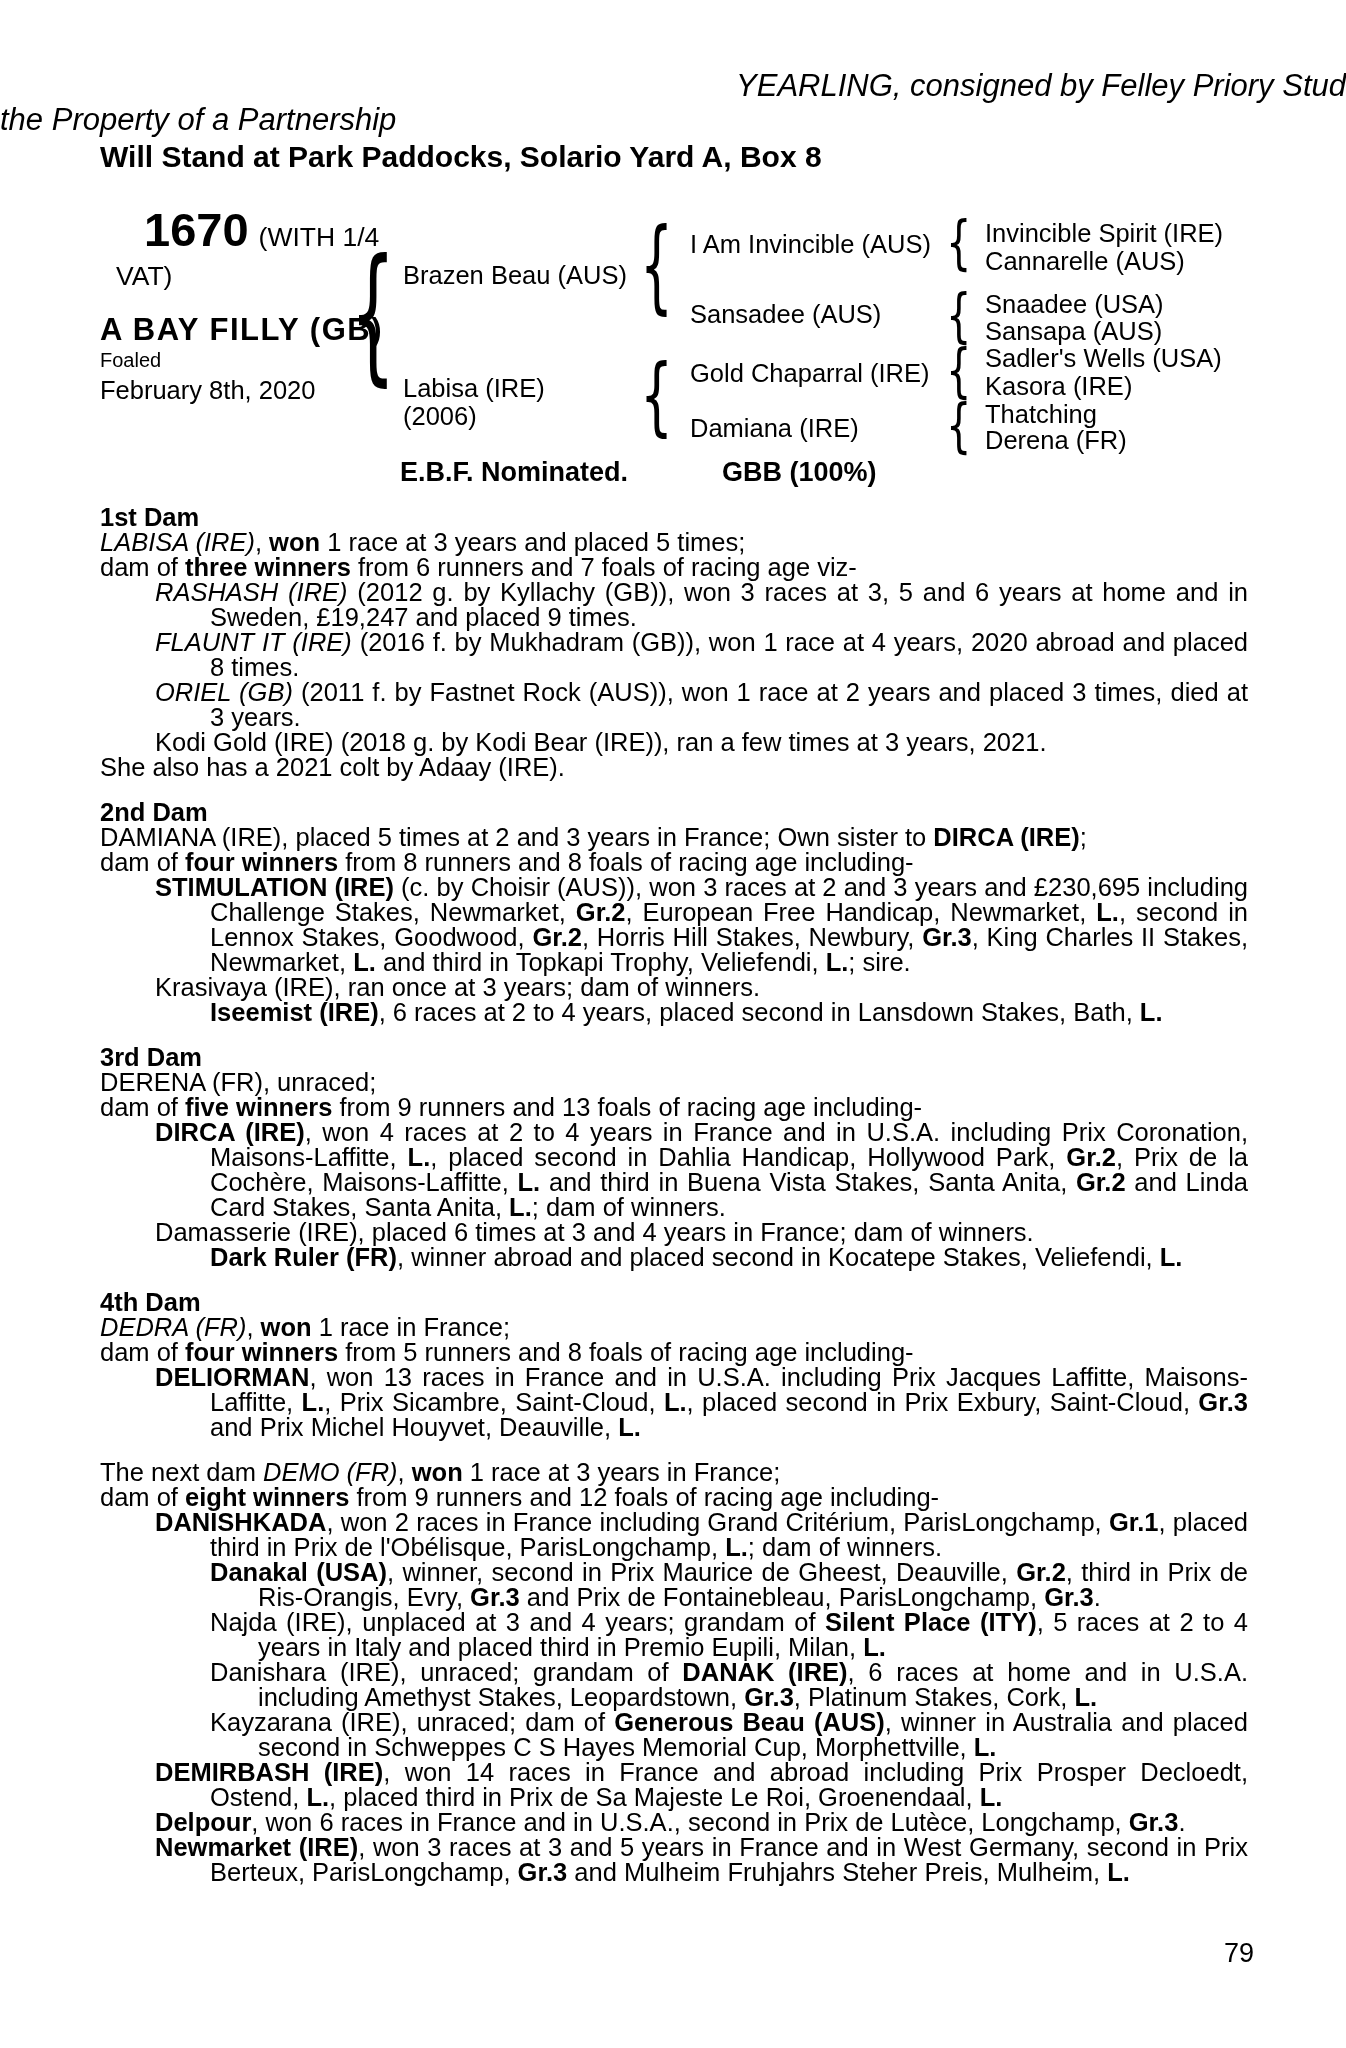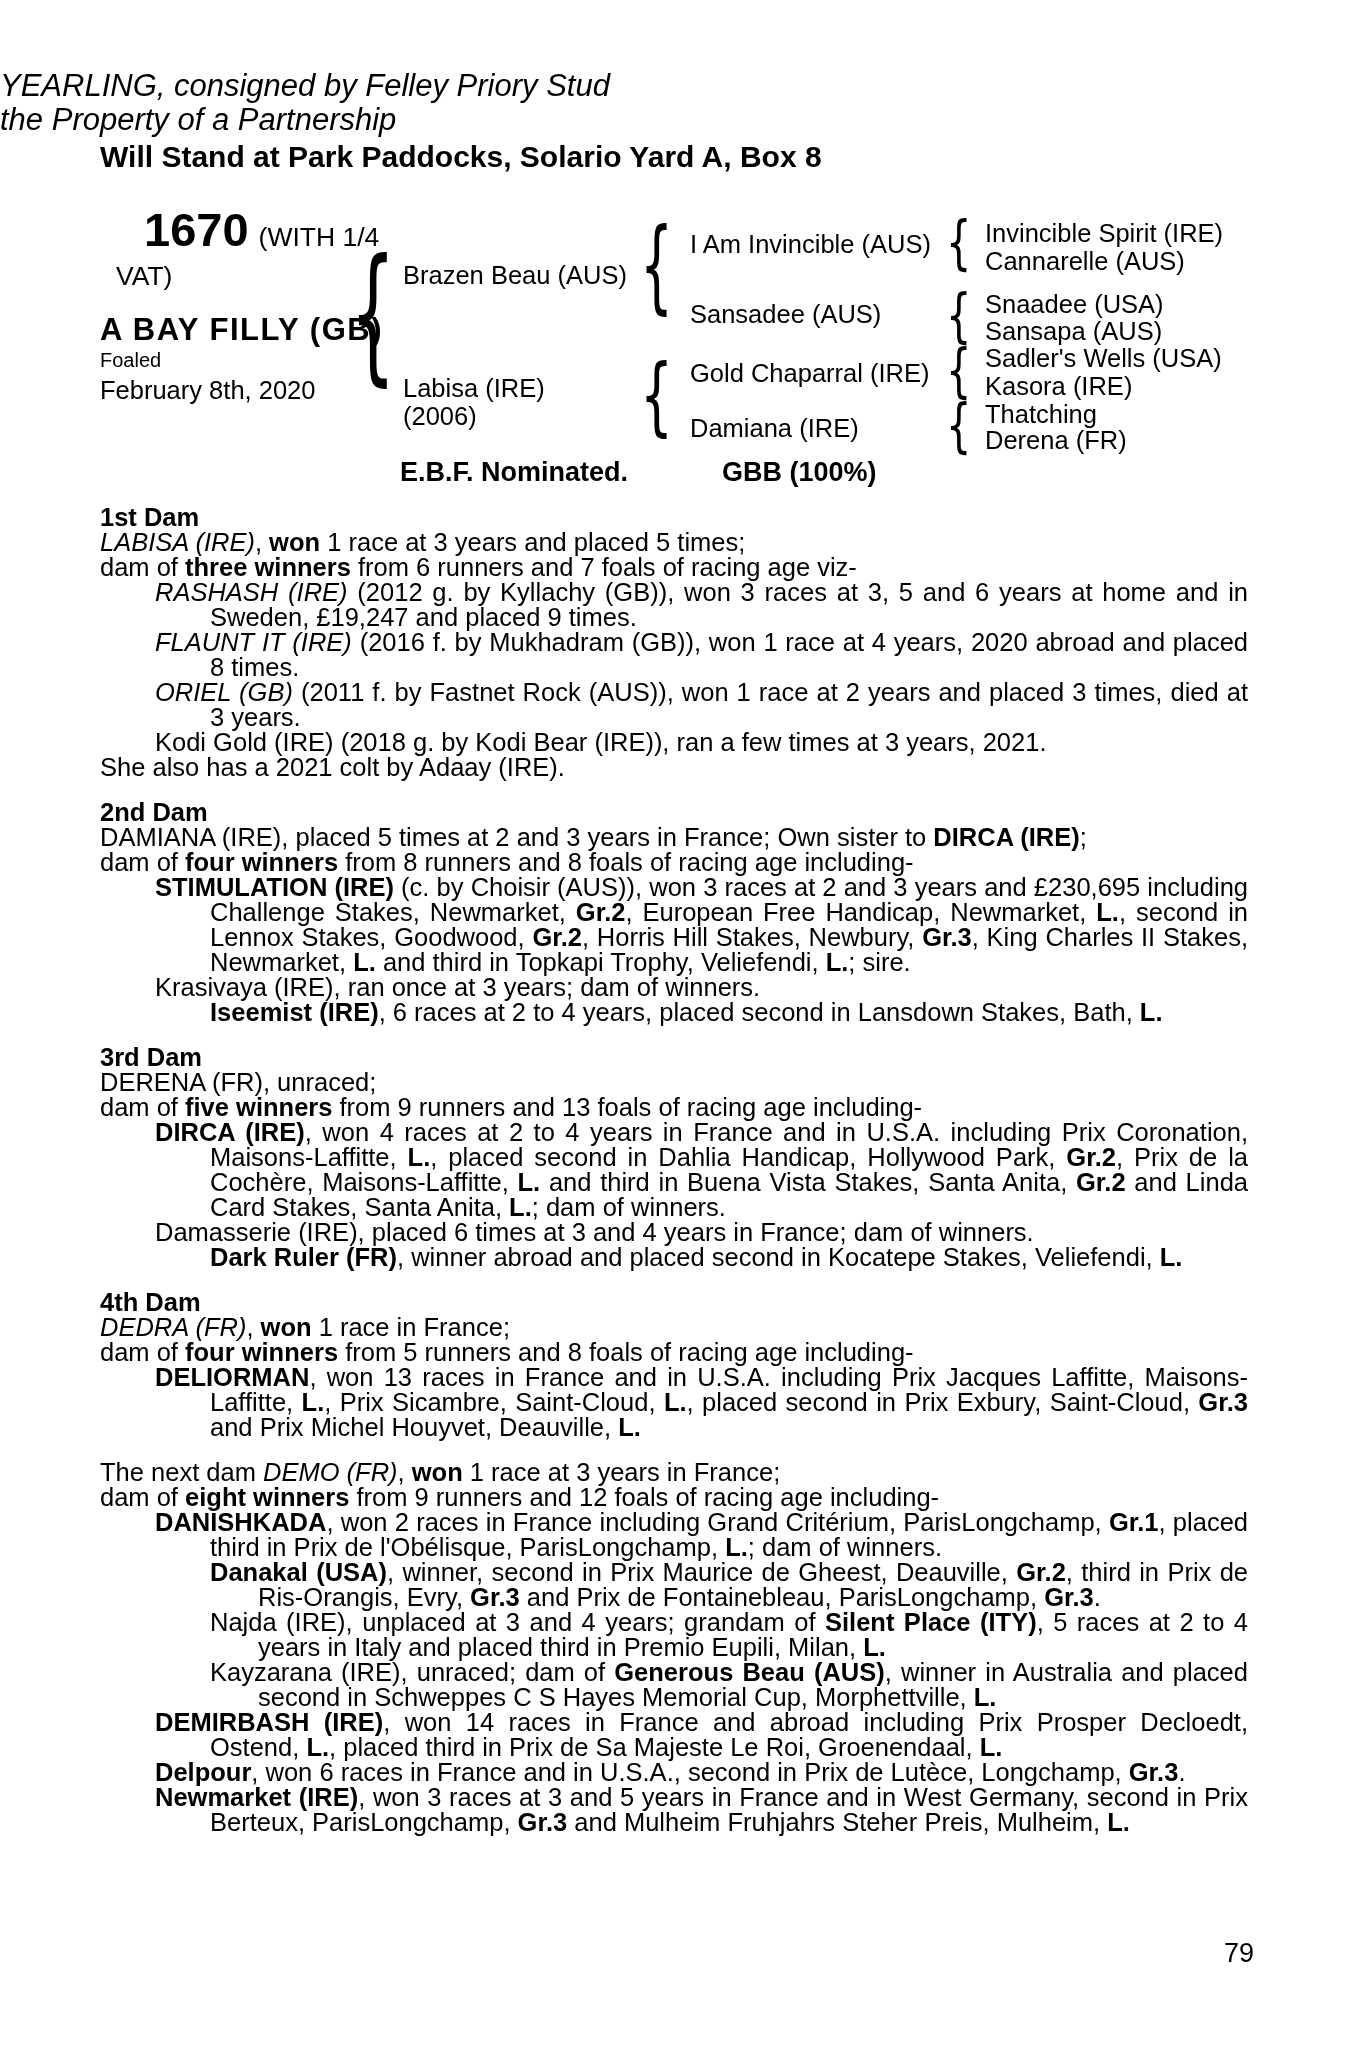--- a/index.html
+++ b/index.html
@@ -7,21 +7,21 @@
     position:relative;
     width:1346px;height:2048px;
     background:#ffffff;
     font-family:"Liberation Sans", sans-serif;
     color:#000;
     overflow:hidden;
   }
   
   .top{position:relative;height:497px;}
   .abs{position:absolute;white-space:nowrap;line-height:1.05;}
-  .hdr1{top:68px;left:0;width:100%;text-align:left;font-style:italic;font-size:31px;white-space:nowrap;position:absolute;}
+  .hdr1{top:68px;left:0;width:100%;text-align:right;font-style:italic;font-size:31px;white-space:nowrap;position:absolute;}
   .hdr2{top:102px;left:0;width:100%;text-align:left;font-style:italic;font-size:31px;white-space:nowrap;position:absolute;}
   .stand{top:141px;left:100px;font-weight:bold;font-size:30px;}
   .lotline{top:205px;left:100px;font-weight:bold;font-size:47px;margin-left:44px;}
   .lotline .vatpart{font-weight:normal;font-size:26.5px;margin-left:10px;}
   .vat2{top:263px;left:116px;font-size:26.5px;}
   .horsename{top:314px;left:100px;font-weight:bold;font-size:31px;letter-spacing:1.5px;}
   .foaled{top:350px;left:100px;font-size:20px;}
   .foaldate{top:377px;left:100px;font-size:25.5px;}
   .ped{font-size:25.5px;}
   .sire{top:262px;left:403px;}
@@ -148,20 +148,21 @@
         <p class="para p0"><span class="italic">DEDRA (FR)</span><span>, </span><span class="bold">won</span><span> 1 race in France;</span></p>
         <p class="para p0"><span>dam of </span><span class="bold">four winners</span><span> from 5 runners and 8 foals of racing age including-</span></p>
         <p class="para p1"><span class="bold">DELIORMAN</span><span>, won 13 races in France and in U.S.A. including Prix Jacques Laffitte, Maisons-Laffitte, </span><span class="bold">L.</span><span>, Prix Sicambre, Saint-Cloud, </span><span class="bold">L.</span><span>, placed second in Prix Exbury, Saint-Cloud, </span><span class="bold">Gr.3</span><span> and Prix Michel Houyvet, Deauville, </span><span class="bold">L.</span></p>
       </div>
       <div class="section">
         <p class="para p0"><span>The next dam </span><span class="italic">DEMO (FR)</span><span>, </span><span class="bold">won</span><span> 1 race at 3 years in France;</span></p>
         <p class="para p0"><span>dam of </span><span class="bold">eight winners</span><span> from 9 runners and 12 foals of racing age including-</span></p>
         <p class="para p1"><span class="bold">DANISHKADA</span><span>, won 2 races in France including Grand Critérium, ParisLongchamp, </span><span class="bold">Gr.1</span><span>, placed third in Prix de l'Obélisque, ParisLongchamp, </span><span class="bold">L.</span><span>; dam of winners.</span></p>
         <p class="para p2"><span class="bold">Danakal (USA)</span><span>, winner, second in Prix Maurice de Gheest, Deauville, </span><span class="bold">Gr.2</span><span>, third in Prix de Ris-Orangis, Evry, </span><span class="bold">Gr.3</span><span> and Prix de Fontainebleau, ParisLongchamp, </span><span class="bold">Gr.3</span><span>.</span></p>
         <p class="para p2"><span>Najda (IRE), unplaced at 3 and 4 years; grandam of </span><span class="bold">Silent Place (ITY)</span><span>, 5 races at 2 to 4 years in Italy and placed third in Premio Eupili, Milan, </span><span class="bold">L.</span></p>
+        <p class="para p2"><span>Danishara (IRE), unraced; grandam of </span><span class="bold">DANAK (IRE)</span><span>, 6 races at home and in U.S.A. including Amethyst Stakes, Leopardstown, </span><span class="bold">Gr.3</span><span>, Platinum Stakes, Cork, </span><span class="bold">L.</span></p>
         <p class="para p2"><span>Kayzarana (IRE), unraced; dam of </span><span class="bold">Generous Beau (AUS)</span><span>, winner in Australia and placed second in Schweppes C S Hayes Memorial Cup, Morphettville, </span><span class="bold">L.</span></p>
         <p class="para p1"><span class="bold">DEMIRBASH (IRE)</span><span>, won 14 races in France and abroad including Prix Prosper Decloedt, Ostend, </span><span class="bold">L.</span><span>, placed third in Prix de Sa Majeste Le Roi, Groenendaal, </span><span class="bold">L.</span></p>
         <p class="para p1"><span class="bold">Delpour</span><span>, won 6 races in France and in U.S.A., second in Prix de Lutèce, Longchamp, </span><span class="bold">Gr.3</span><span>.</span></p>
         <p class="para p1"><span class="bold">Newmarket (IRE)</span><span>, won 3 races at 3 and 5 years in France and in West Germany, second in Prix Berteux, ParisLongchamp, </span><span class="bold">Gr.3</span><span> and Mulheim Fruhjahrs Steher Preis, Mulheim, </span><span class="bold">L.</span></p>
       </div>
     </div>
 
   <div class="pagenum">79</div>
 </div>
 

